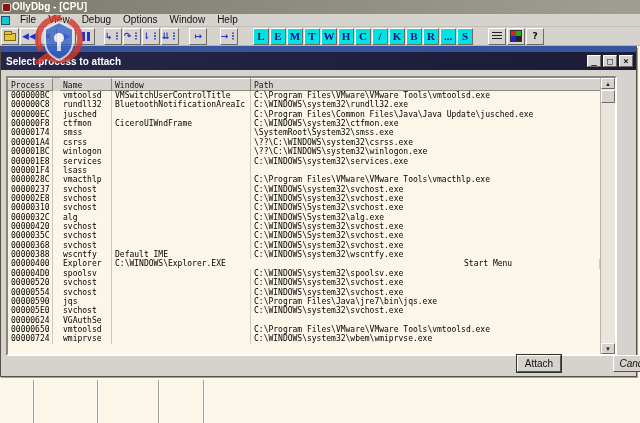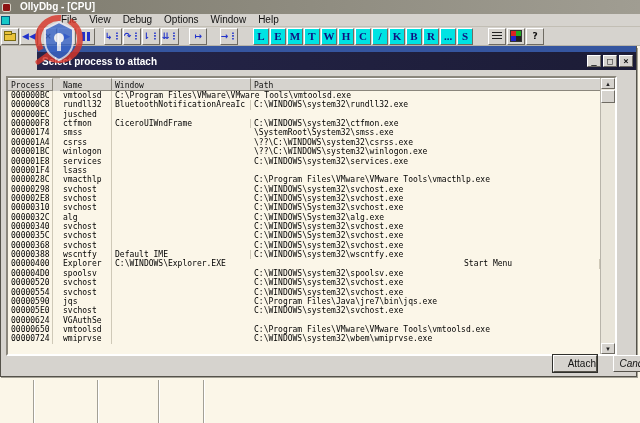--- a/index.html
+++ b/index.html
@@ -9,29 +9,29 @@
     font-family: "Liberation Sans", sans-serif;
     background: #fbf6e8;
     overflow: hidden;
   }
 
   
   .main-titlebar {
     position:absolute; left:0; top:0; width:640px; height:14px;
     background: linear-gradient(90deg,#7f7c6f,#a09d92);
     color:#fff; font-size:10px; font-weight:bold; line-height:14px;
-    display:flex; align-items:center; gap:9px; padding-left:2px;
+    display:flex; align-items:center; gap:1px; padding-left:2px;
   }
   .app-icon { width:9px; height:9px; background:#8c1212; border:1px solid #d8d4c8; border-radius:2px; flex:0 0 auto; }
 
   
   .menu-bar {
     position:absolute; left:0; top:14px; width:640px; height:13px;
     background:#d6d3ce; font-size:10px; color:#111;
-    display:flex; align-items:center; border-bottom:1px solid #c2beb4;gap:41px;
+    display:flex; align-items:center; border-bottom:1px solid #c2beb4;
   }
   .mdi-child-icon { width:9px; height:9px; background:#16c8c8; border:1px solid #0a5a7a; margin:0 4px 0 1px; flex:0 0 auto; }
   .menu-item { padding:0 6px; line-height:12px; }
 
   
   .toolbar {
     position:absolute; left:0; top:27px; width:640px; height:19px;
     background:#d6d3ce; display:flex; align-items:center; padding-left:1px;
     border-bottom:1px solid #b8b4aa;
   }
@@ -60,21 +60,20 @@
 
   
   .watermark { position:absolute; left:30px; top:12px; width:58px; height:56px; opacity:.82; pointer-events:none; z-index:50; }
 
   
   .dialog {
     position:absolute; left:0; top:46px; width:637px; height:331px;
     background:#d6d3ce;
     border:1px solid #55524a; border-top:none;
     box-shadow: 1px 2px 0 rgba(60,60,50,.45);
-    padding-left: 36px;
   }
   .dialog-topband { height:6px; background:#35559f; }
   .dialog-titlebar {
     height:18px; background:linear-gradient(90deg,#25254a,#1c1c36);
     color:#fff; font-size:10px; font-weight:bold;
     display:flex; align-items:center; padding:0 3px 0 5px;
   }
   .dialog-titlebar .spacer { flex:1; }
   .win-ctrl {
     width:14px; height:12px; margin-left:2px;
@@ -89,21 +88,21 @@
     border:2px solid; border-color:#8a867c #fff #fff #8a867c;
     background:#fbf6e8; overflow:hidden;
   }
   .table-inner { position:absolute; left:0; top:0; right:15px; bottom:0; }
   .thead { display:flex; height:13px; background:#d6d3ce; font-family:"DejaVu Sans Mono", monospace; font-size:8px; color:#111; }
   .th {
     border-right:1px solid #8a867c; border-bottom:1px solid #8a867c;
     border-top:1px solid #fff; padding:2px 0 0 3px; overflow:hidden; white-space:nowrap;
   }
   .tbody { position:absolute; left:0; top:13px; right:0; bottom:0; overflow:hidden; }
-  .trow { display:flex; height:9.37px; font-family:"DejaVu Sans Mono", monospace; font-size:8px; line-height:9.37px; color:#000; white-space:nowrap;align-items:flex-end; }
+  .trow { display:flex; height:9.37px; font-family:"DejaVu Sans Mono", monospace; font-size:8px; line-height:9.37px; color:#000; white-space:nowrap; }
   .td { overflow:hidden; border-right:1px solid #cfc9b8; padding-left:3px; }
   .col-process { width:45px; flex:0 0 auto; }
   .col-name    { width:52px; flex:0 0 auto;margin-left:7px; }
   .col-window  { width:139px; flex:0 0 auto; }
   .col-path    { flex:1; border-right:none; }
 
   
   .vscroll { position:absolute; top:0; right:0; width:15px; bottom:0; background:#e9e5da; border-left:1px solid #b8b4aa; }
   .sb-btn {
     position:absolute; left:0; width:14px; height:11px;
@@ -112,21 +111,21 @@
   }
   .sb-up { top:0; } .sb-down { bottom:0; }
   .sb-thumb { position:absolute; left:0; top:12px; width:14px; height:13px; background:#d6d3ce; border:1px solid; border-color:#fff #6f6b63 #6f6b63 #fff; }
 
   
   .dlg-btn {
     position:absolute; top:309px; width:44px; height:17px;
     background:#d6d3ce; font-size:10px; color:#111; text-align:center; line-height:15px;
     border:1px solid; border-color:#fff #55524a #55524a #fff;
   }
-  .btn-attach { left:552px; outline:1px solid #30302c;text-align:right; }
+  .btn-attach { left:516px; outline:1px solid #30302c; }
   .btn-cancel { left:612px;font-style:italic; }
 
   
   .bottom-strip { position:absolute; left:0; top:378px; width:640px; height:45px; background:#fbf6e8; }
   .vline { position:absolute; top:2px; bottom:0; width:1px; background:#a3a095; box-shadow:1px 0 0 #fff; }
 </style>
 </head>
 <body>
 
 <div class="main-titlebar">
@@ -221,32 +220,34 @@
       <div class="thead">
         <span class="th col-process">Process</span>
         <span class="th col-name">Name</span>
         <span class="th col-window">Window</span>
         <span class="th col-path">Path</span>
       </div>
       <div class="tbody">
           <div class="trow">
             <span class="td col-process">000000BC</span>
             <span class="td col-name">vmtoolsd</span>
+            <span class="td col-window">VMSwitchUserControlTitle</span>
             <span class="td col-path">C:\Program Files\VMware\VMware Tools\vmtoolsd.exe</span>
           </div>
           <div class="trow">
             <span class="td col-process">000000C8</span>
             <span class="td col-name">rundll32</span>
             <span class="td col-window">BluetoothNotificationAreaIc</span>
             <span class="td col-path">C:\WINDOWS\system32\rundll32.exe</span>
           </div>
           <div class="trow">
             <span class="td col-process">000000EC</span>
             <span class="td col-name">jusched</span>
             <span class="td col-window"></span>
+            <span class="td col-path">C:\Program Files\Common Files\Java\Java Update\jusched.exe</span>
           </div>
           <div class="trow">
             <span class="td col-process">000000F8</span>
             <span class="td col-name">ctfmon</span>
             <span class="td col-window">CiceroUIWndFrame</span>
             <span class="td col-path">C:\WINDOWS\system32\ctfmon.exe</span>
           </div>
           <div class="trow">
             <span class="td col-process">00000174</span>
             <span class="td col-name">smss</span>
@@ -276,21 +277,21 @@
             <span class="td col-name">lsass</span>
             <span class="td col-window"></span>
           </div>
           <div class="trow">
             <span class="td col-process">0000028C</span>
             <span class="td col-name">vmacthlp</span>
             <span class="td col-window"></span>
             <span class="td col-path">C:\Program Files\VMware\VMware Tools\vmacthlp.exe</span>
           </div>
           <div class="trow">
-            <span class="td col-process">00000298</span>
+            <span class="td col-process">00000237</span>
             <span class="td col-name">svchost</span>
             <span class="td col-window"></span>
             <span class="td col-path">C:\WINDOWS\system32\svchost.exe</span>
           </div>
           <div class="trow">
             <span class="td col-process">000002E8</span>
             <span class="td col-name">svchost</span>
             <span class="td col-window"></span>
             <span class="td col-path">C:\WINDOWS\system32\svchost.exe</span>
           </div>
@@ -300,21 +301,21 @@
             <span class="td col-window"></span>
             <span class="td col-path">C:\WINDOWS\System32\svchost.exe</span>
           </div>
           <div class="trow">
             <span class="td col-process">0000032C</span>
             <span class="td col-name">alg</span>
             <span class="td col-window"></span>
             <span class="td col-path">C:\WINDOWS\System32\alg.exe</span>
           </div>
           <div class="trow">
-            <span class="td col-process">00000340</span>
+            <span class="td col-process">00000420</span>
             <span class="td col-name">svchost</span>
             <span class="td col-window"></span>
             <span class="td col-path">C:\WINDOWS\system32\svchost.exe</span>
           </div>
           <div class="trow">
             <span class="td col-process">0000035C</span>
             <span class="td col-name">svchost</span>
             <span class="td col-window"></span>
             <span class="td col-path">C:\WINDOWS\System32\svchost.exe</span>
           </div>

